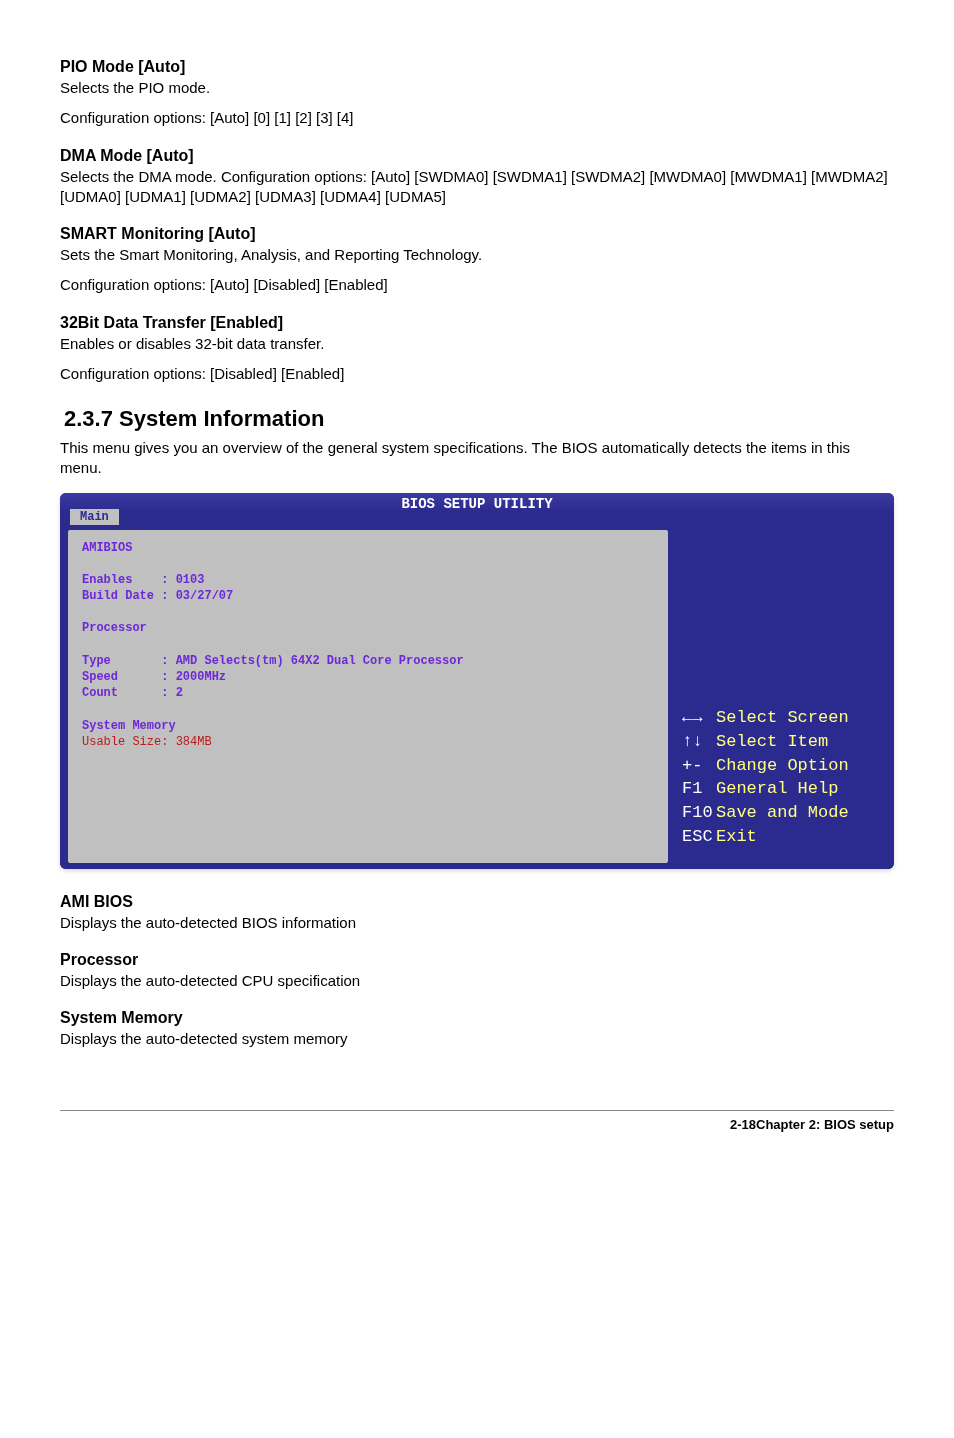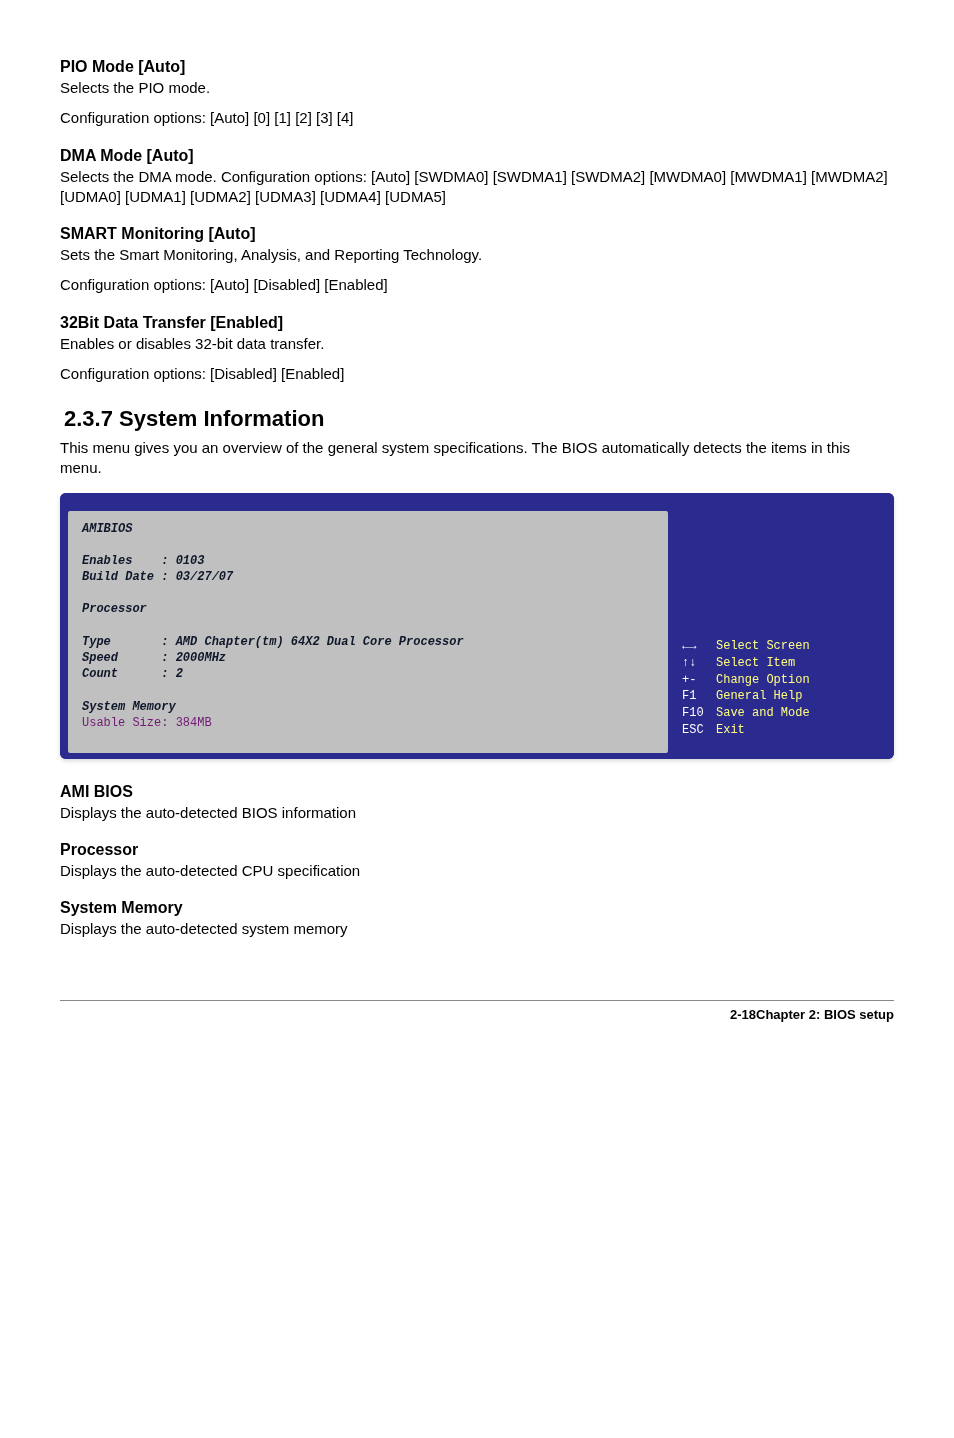--- a/index.html
+++ b/index.html
@@ -62,27 +62,27 @@
     flex: 1;
     background: #c0c0c0;
     color: #2a2a8f;
     font-family: "Courier New", monospace;
     font-size: 12px;
     padding: 10px 14px 20px 14px;
     margin: 0 0 6px 8px;
     border-radius: 2px;
     line-height: 1.35;
   }
-  .bios-left .bold { font-weight: bold; color: #0f172a; font-style: italic; }
-  .bios-left .dim { color: #701a75; }
+  .bios-left .bold { font-weight: bold; color: #6d28d9; }
+  .bios-left .dim { color: #b91c1c; }
   .bios-right {
     width: 200px;
     color: #fff;
     font-family: "Courier New", monospace;
-    font-size: 12px;
+    font-size: 17px;
     padding: 10px 12px 20px 14px;
     line-height: 1.4;
   }
   .bios-right .key { color: #fff; display: inline-block; width: 34px; }
   .bios-right .yel { color: #ffff80; }
   .footer {
     margin-top: 60px;
     border-top: 1px solid #888;
     padding-top: 6px;
     display: flex;
@@ -107,30 +107,34 @@
 <p class="body-text">Configuration options: [Auto] [Disabled] [Enabled]</p>
 
 <h3 class="section-title">32Bit Data Transfer [Enabled]</h3>
 <p class="body-text">Enables or disables 32-bit data transfer.</p>
 <p class="body-text">Configuration options: [Disabled] [Enabled]</p>
 
 <h2 class="major-title">2.3.7   System Information</h2>
 <p class="body-text">This menu gives you an overview of the general system specifications. The BIOS automatically detects the items in this menu.</p>
 
 <div class="bios-box">
+  <div class="bios-header">
+    <span>BIOS SETUP UTILITY</span>
+    <div class="bios-tab">Main</div>
+  </div>
   <div class="bios-body">
     <div class="bios-left">
       <pre class="bios-pre"><span class="bold">AMIBIOS</span>
 
 <span class="bold">Enables    :</span> <span class="bold">0103</span>
 <span class="bold">Build Date :</span> <span class="bold">03/27/07</span>
 
 <span class="bold">Processor</span>
 
-<span class="bold">Type       :</span> <span class="bold">AMD Chapter(tm) 64X2 Dual Core Processor</span>
+<span class="bold">Type       :</span> <span class="bold">AMD Selects(tm) 64X2 Dual Core Processor</span>
 <span class="bold">Speed      :</span> <span class="bold">2000MHz</span>
 <span class="bold">Count      :</span> <span class="bold">2</span>
 
 <span class="bold">System Memory</span>
 <span class="dim">Usable Size:</span> <span class="dim">384MB</span></pre>
     </div>
     <div class="bios-right">
       <br><br><br><br><br><br><br>
       <div><span class="key">←→</span><span class="yel">Select Screen</span></div>
       <div><span class="key">↑↓</span><span class="yel">Select Item</span></div>

